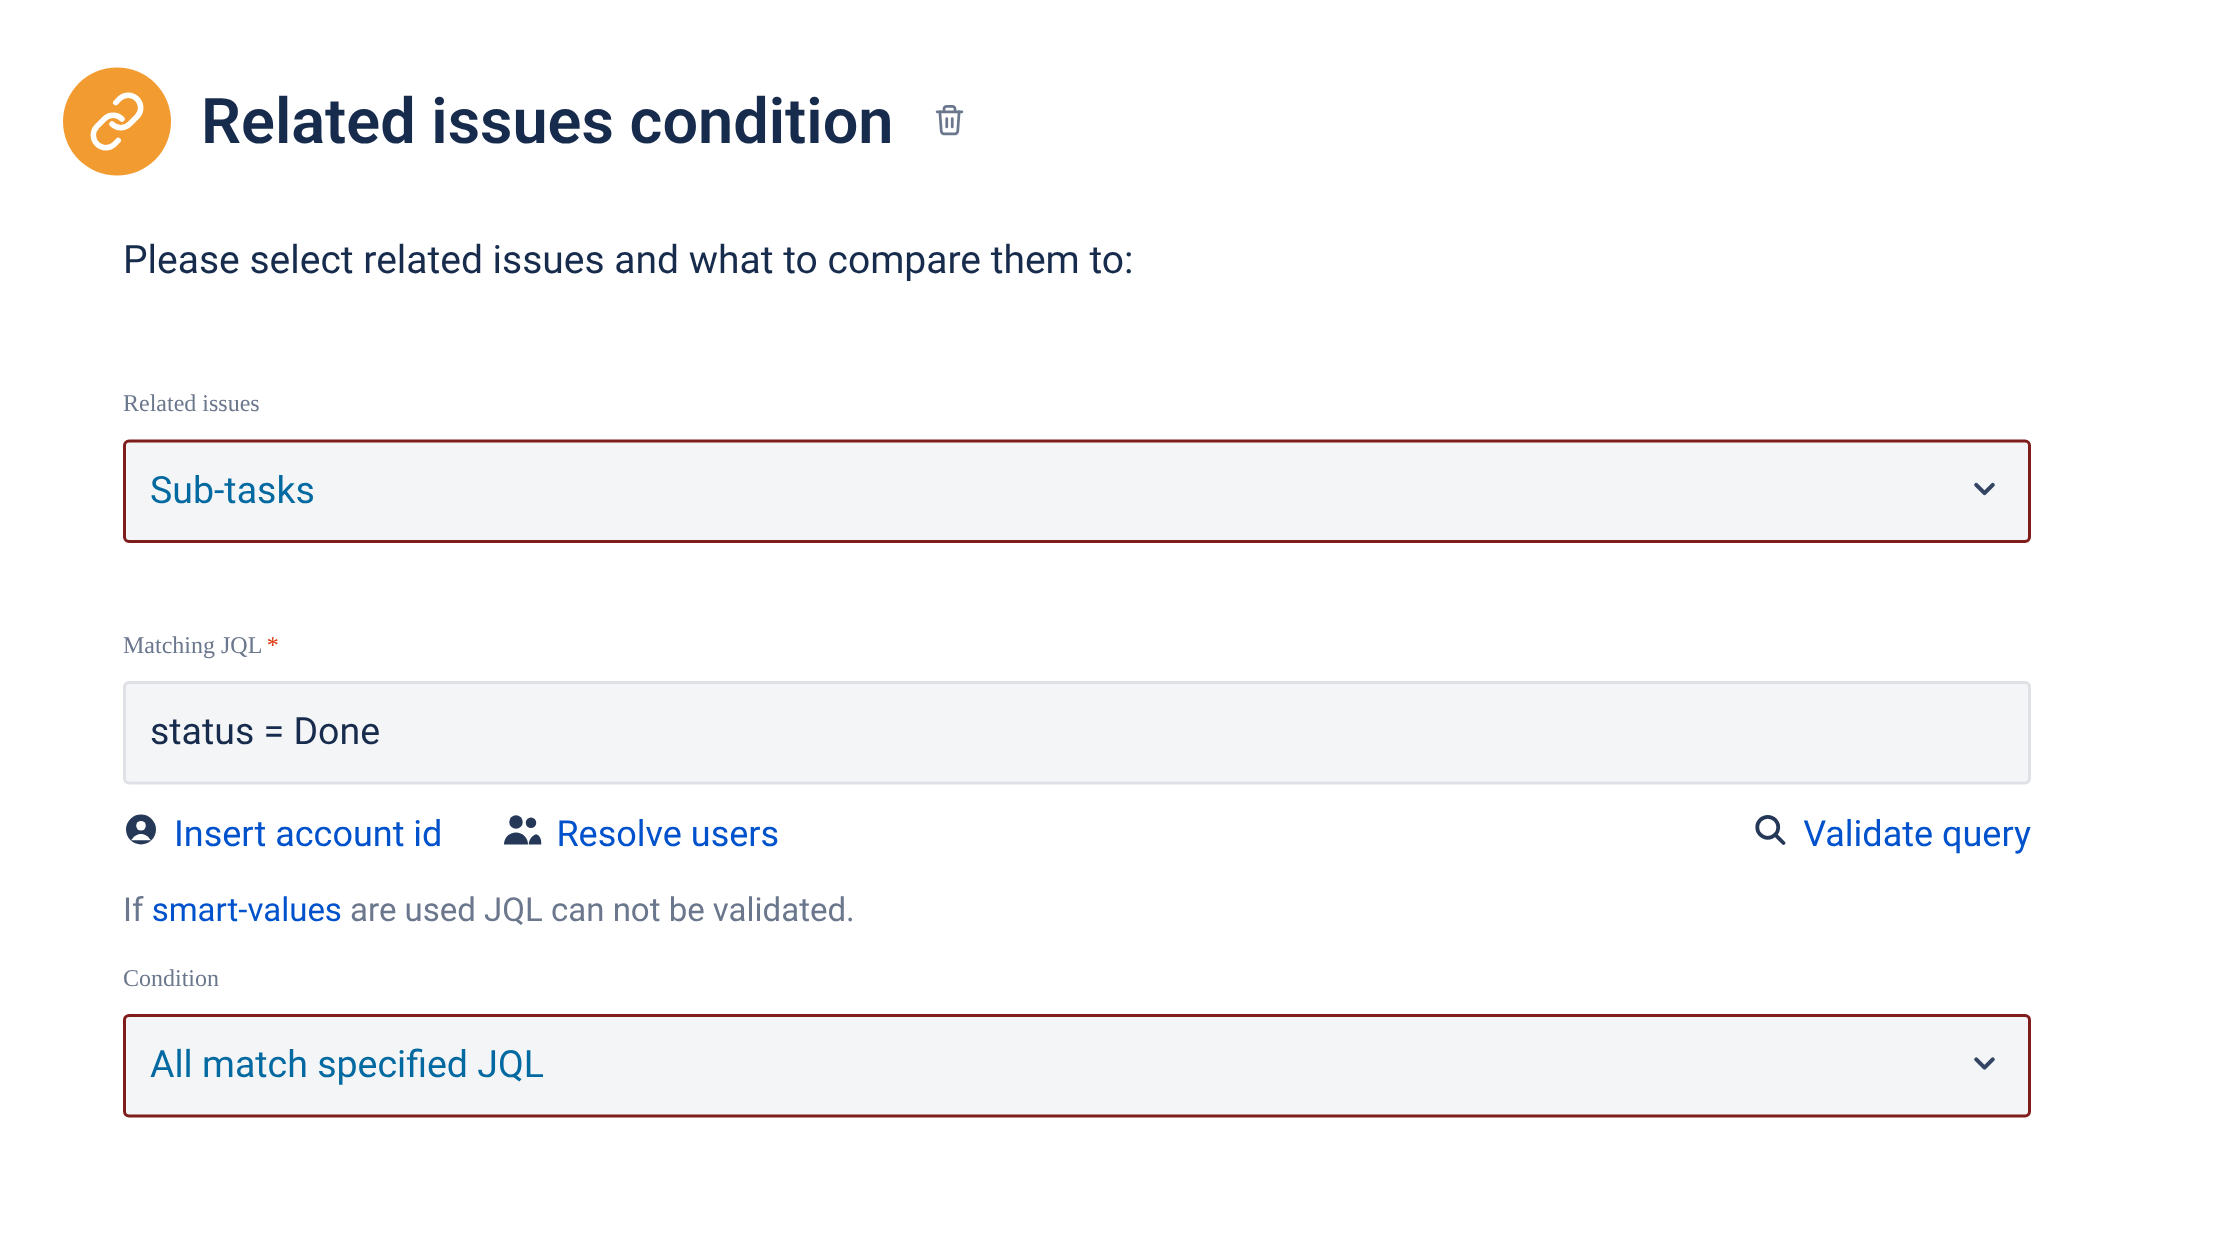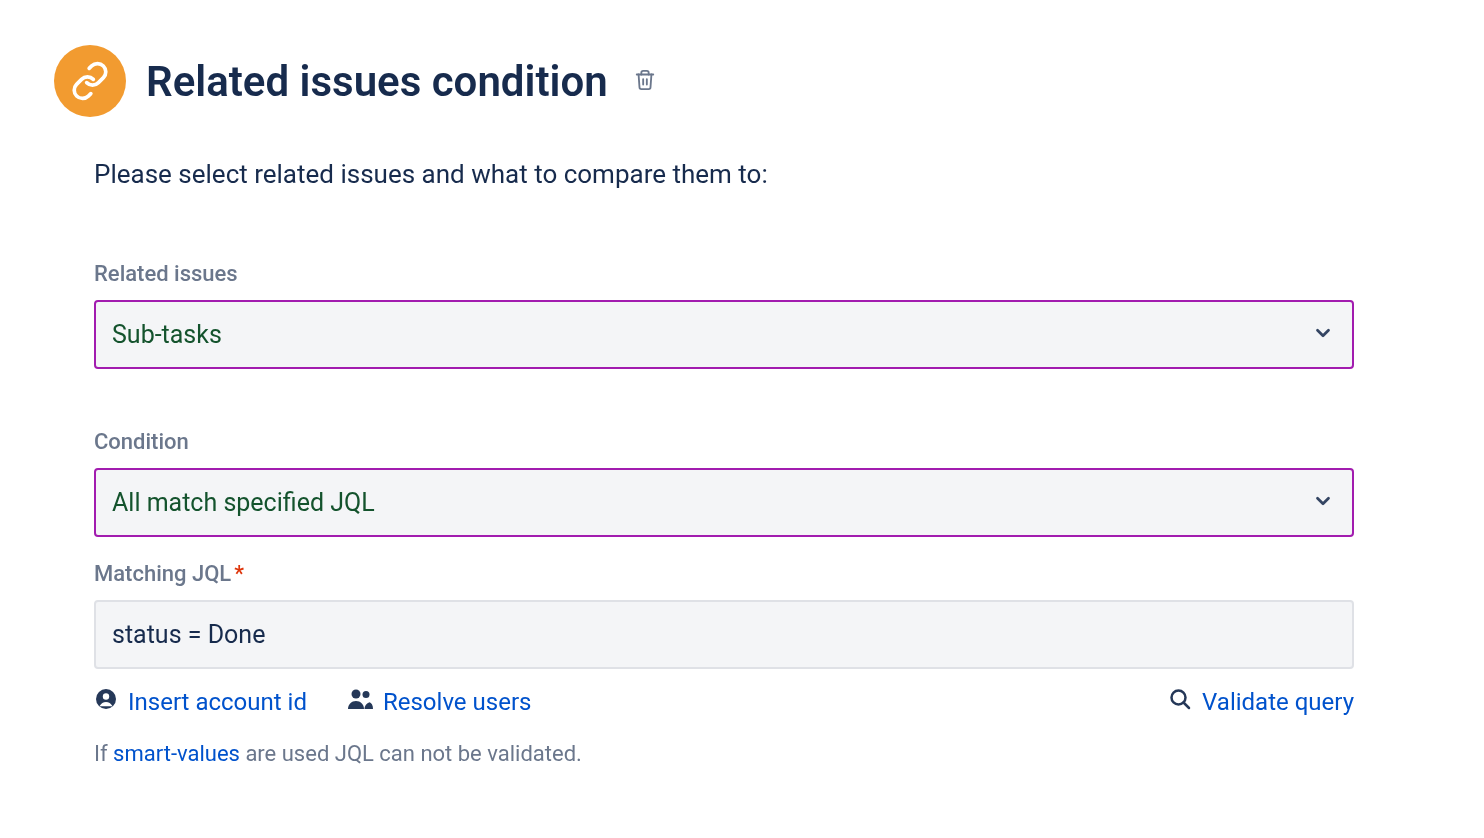--- a/index.html
+++ b/index.html
@@ -7,21 +7,21 @@
       padding: 0;
       box-sizing: border-box;
     }
     body {
       font-family: -apple-system, BlinkMacSystemFont, "Segoe UI", Roboto, Helvetica, Arial, sans-serif;
       background: #ffffff;
       color: #172b4d;
       padding: 45px 0 0 0;
     }
     .container {
-      padding-left: 54px;
+      padding-left: 42px;
       padding-right: 130px;
     }
     .header {
       display: flex;
       align-items: center;
       gap: 20px;
       margin-bottom: 28px;
     }
     .header-icon {
       width: 72px;
@@ -59,40 +59,41 @@
     .form-section {
       padding-left: 40px;
     }
     .field-group {
       margin-bottom: 60px;
     }
     .field-group.tight {
       margin-bottom: 24px;
     }
     .field-label {
-      font-size: 22px;
+      font-size: 16px;
       font-weight: 500;
       color: #6b778c;
       margin-bottom: 14px;
       display: block;
+      font-family: Liberation Serif, serif;
     }
     .required {
       color: #de350b;
       margin-left: 3px;
     }
     .select-wrapper {
       position: relative;
     }
     .select-field {
       width: 100%;
       padding: 18px 50px 18px 16px;
       font-size: 25px;
-      color: #14532d;
+      color: #0369a1;
       background: #f4f5f7;
-      border: 2px solid #a21caf;
+      border: 2px solid #7f1d1d;
       border-radius: 4px;
       appearance: none;
       cursor: pointer;
       font-family: inherit;
     }
     .select-chevron {
       position: absolute;
       right: 20px;
       top: 50%;
       transform: translateY(-50%);
@@ -170,32 +171,20 @@
   </div>
 
   <p class="description">Please select related issues and what to compare them to:</p>
 
   <div class="form-section">
 
     <div class="field-group">
       <label class="field-label">Related issues</label>
       <div class="select-wrapper">
         <div class="select-field">Sub-tasks</div>
-        <span class="select-chevron">
-          <svg width="22" height="22" viewBox="0 0 24 24" fill="none" stroke="currentColor" stroke-width="3" stroke-linecap="round" stroke-linejoin="round">
-            <polyline points="6 9 12 15 18 9"></polyline>
-          </svg>
-        </span>
-      </div>
-    </div>
-
-    <div class="field-group tight">
-      <label class="field-label">Condition</label>
-      <div class="select-wrapper">
-        <div class="select-field">All match specified JQL</div>
         <span class="select-chevron">
           <svg width="22" height="22" viewBox="0 0 24 24" fill="none" stroke="currentColor" stroke-width="3" stroke-linecap="round" stroke-linejoin="round">
             <polyline points="6 9 12 15 18 9"></polyline>
           </svg>
         </span>
       </div>
     </div>
 
     <div class="field-group tight">
       <label class="field-label">
@@ -235,14 +224,26 @@
           </span>
           <span>Validate query</span>
         </button>
       </div>
 
       <p class="hint-text">
         <span>If </span><a href="#">smart-values</a><span> are used JQL can not be validated.</span>
       </p>
     </div>
 
+    <div class="field-group tight">
+      <label class="field-label">Condition</label>
+      <div class="select-wrapper">
+        <div class="select-field">All match specified JQL</div>
+        <span class="select-chevron">
+          <svg width="22" height="22" viewBox="0 0 24 24" fill="none" stroke="currentColor" stroke-width="3" stroke-linecap="round" stroke-linejoin="round">
+            <polyline points="6 9 12 15 18 9"></polyline>
+          </svg>
+        </span>
+      </div>
+    </div>
+
   </div>
 </div>
 
 </body></html>

